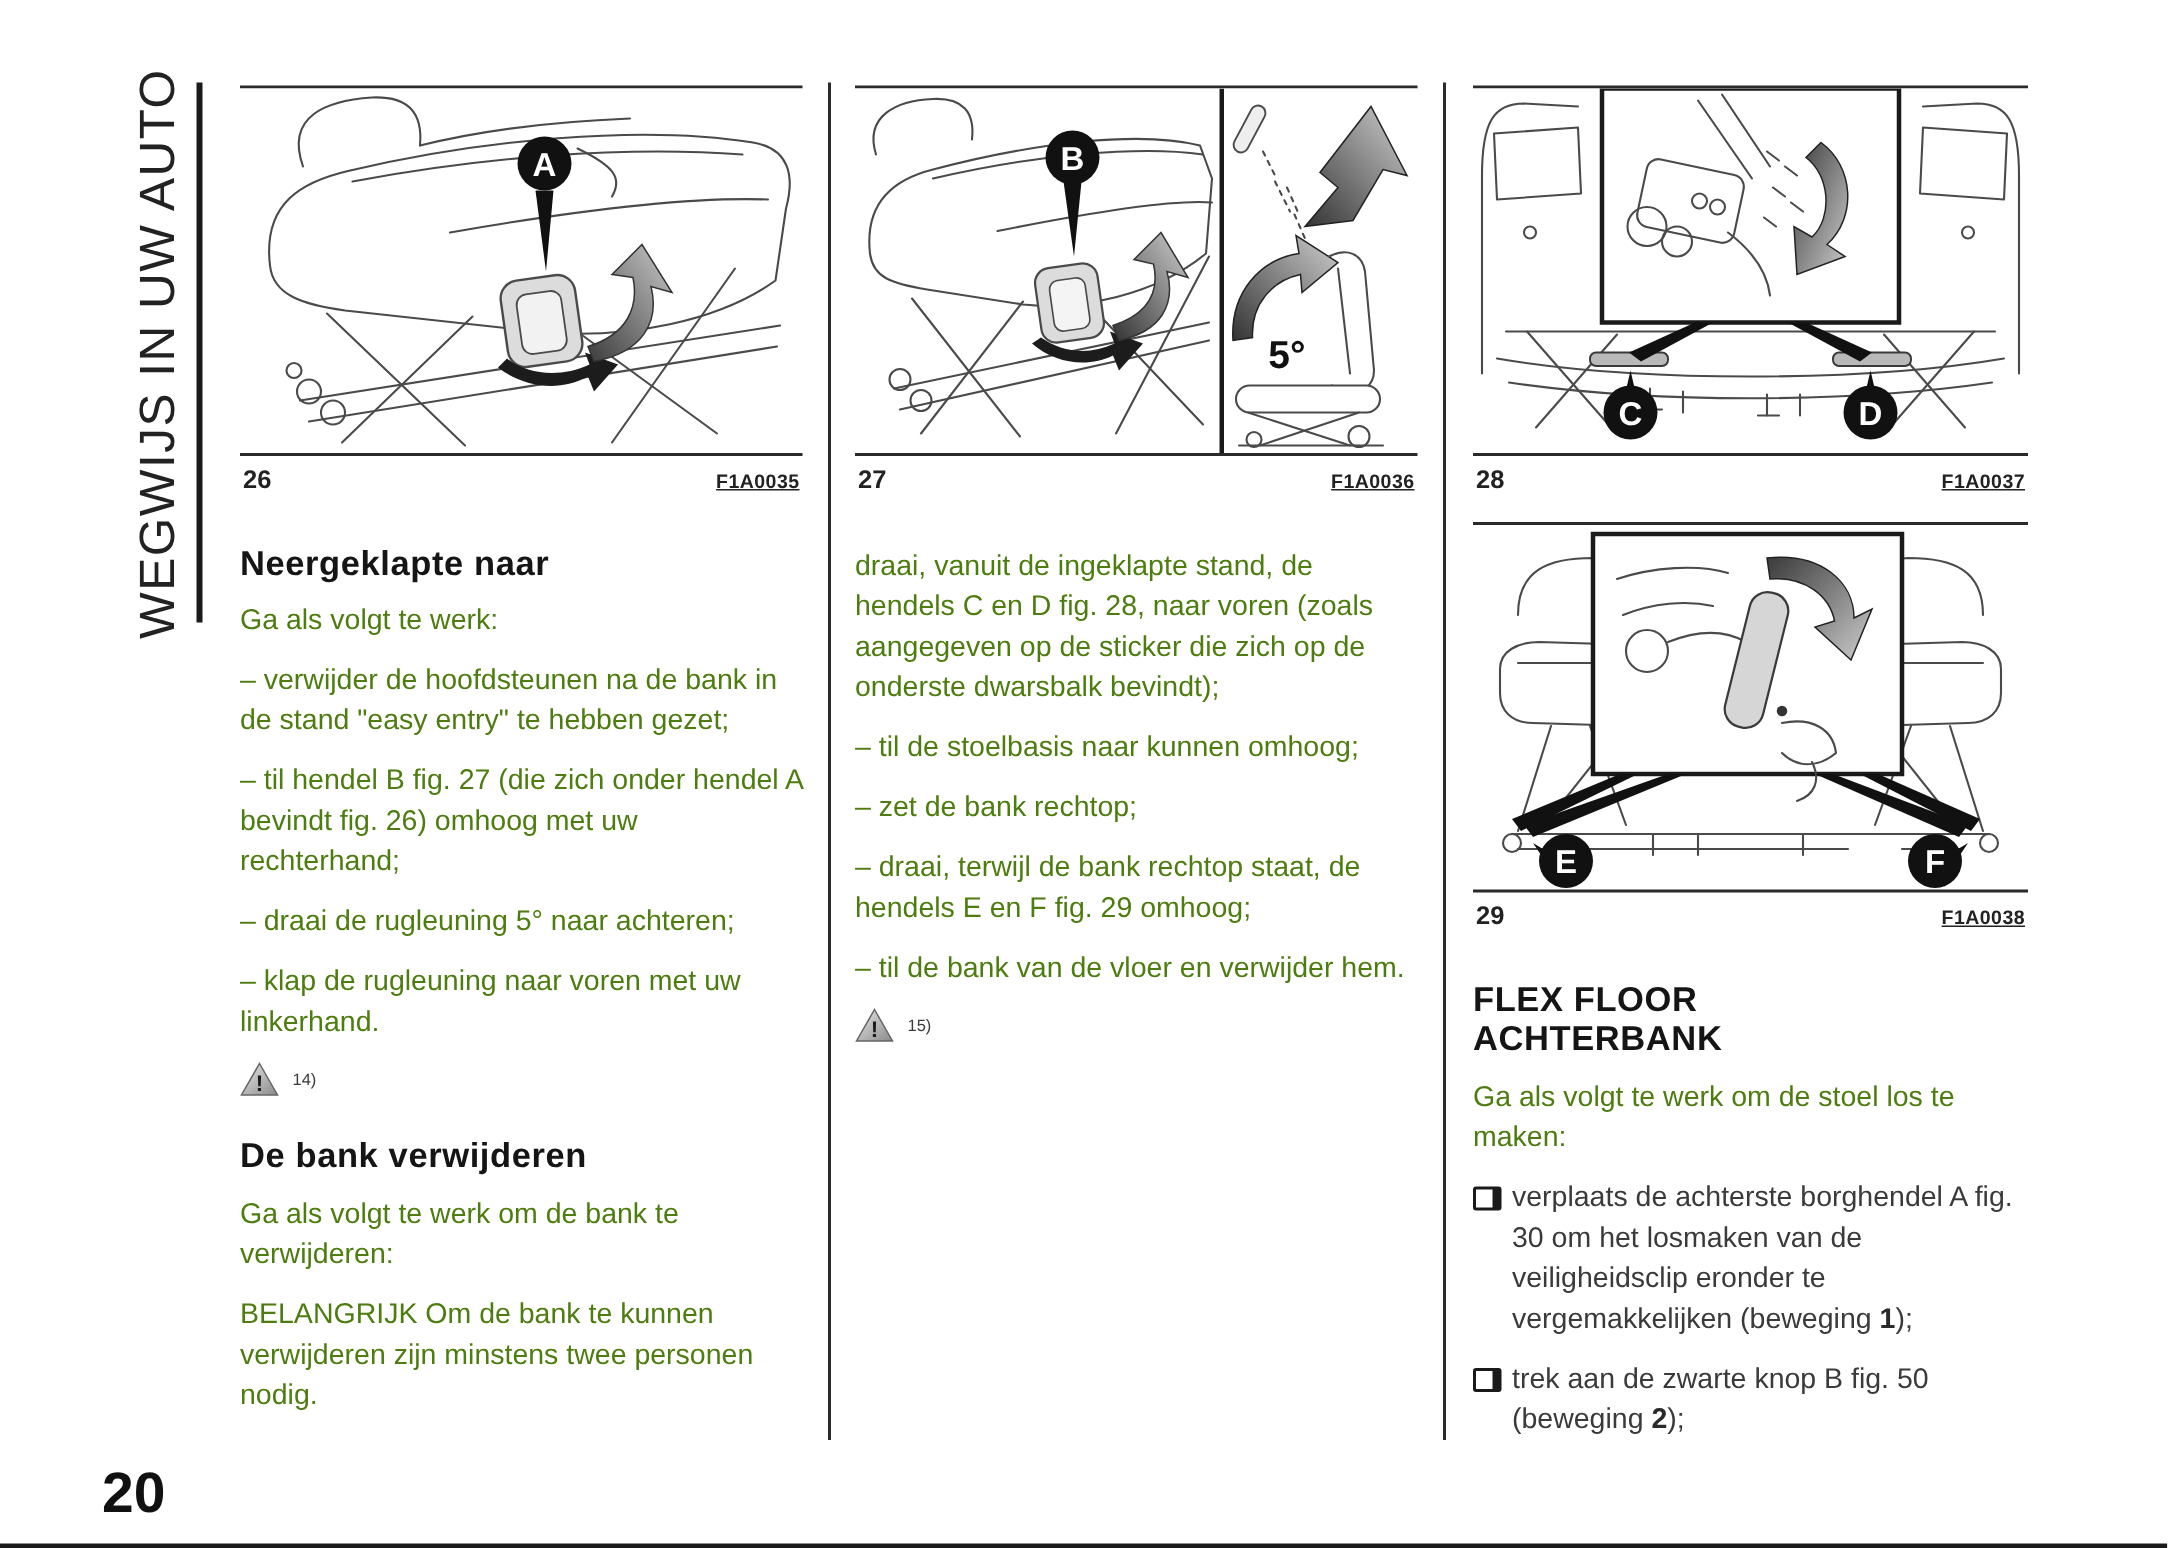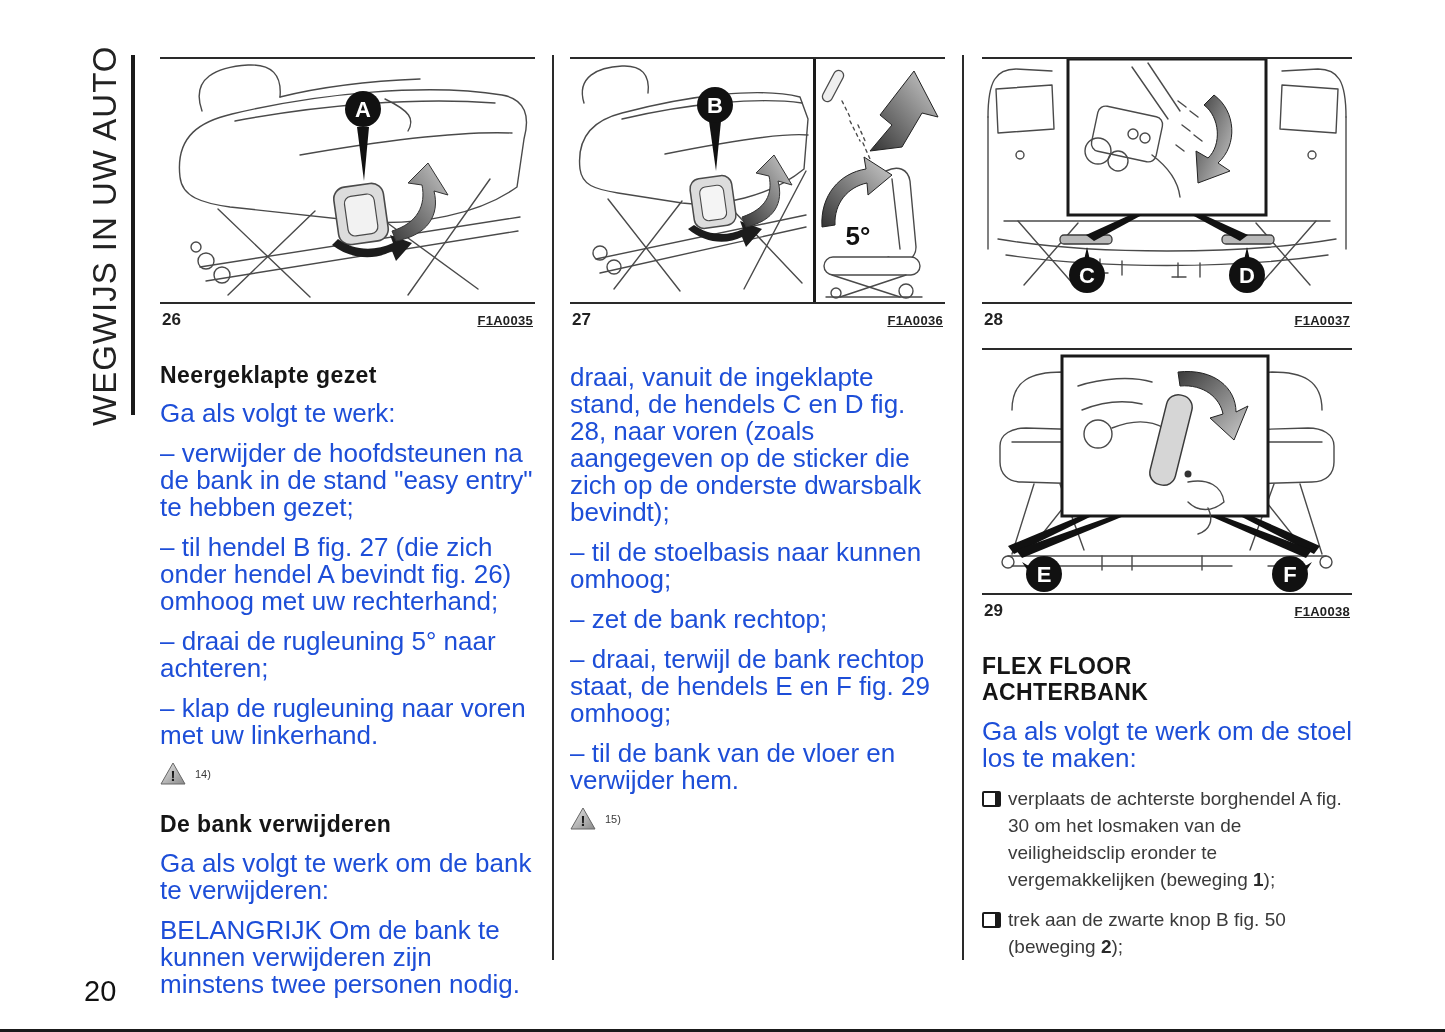--- a/index.html
+++ b/index.html
@@ -35,35 +35,35 @@
   }
   .fig-num{font-size:17px;font-weight:700;color:#222;}
   .fig-code{font-size:13px;font-weight:700;color:#222;letter-spacing:.3px;text-decoration:underline;}
   
   .heading{
     font-size:23px;font-weight:800;color:#151515;letter-spacing:.4px;
     margin:26px 0 12px 0;line-height:1.15;
   }
   .heading.caps{max-width:260px;}
   p.body, .item{
-    font-size:26px;line-height:27px;margin:0 0 13px 0;color:#1d4ed8;
+    font-size:19px;line-height:27px;margin:0 0 13px 0;color:#4d7c0f;
   }
   .warn-row{display:flex;align-items:center;gap:9px;margin:4px 0 10px 0;}
   .warn-ref{font-size:11px;color:#3a3a3a;}
   .check-item{
     position:relative;padding-left:26px;font-size:19px;line-height:27px;
     margin:0 0 13px 0;color:#3a3a3a;
   }
   .check-box{
     position:absolute;left:0;top:6px;width:11px;height:12px;
     border:2.5px solid #1a1a1a;border-right-width:6px;border-radius:2px;
   }
   .bold{font-weight:700;color:#2a2a2a;}
   
-  .page-number{position:absolute;left:68px;top:975px;font-size:29px;font-weight:400;color:#111;margin-left:16px;}
+  .page-number{position:absolute;left:68px;top:975px;font-size:38px;font-weight:700;color:#111;}
   .bottom-rule{position:absolute;left:0;bottom:0;width:100%;height:3px;background:#1a1a1a;}
   
   .ln{fill:none;stroke:#4a4a4a;stroke-width:1.4;stroke-linecap:round;stroke-linejoin:round;}
 </style>
 </head>
 <body>
 
 <div class="page">
 
   <div class="sidebar-title">WEGWIJS IN UW AUTO</div>
@@ -112,21 +112,21 @@
         <circle cx="203" cy="50" r="18" fill="#111"></circle>
         <text x="203" y="58" text-anchor="middle" font-size="22" font-weight="bold" fill="#fff">A</text>
       </svg>
       <div class="fig-rule"></div>
       <div class="fig-caption">
         <span class="fig-num">26</span>
         <span class="fig-code">F1A0035</span>
       </div>
     </div>
 
-    <h2 class="heading">Neergeklapte gezet</h2>
+    <h2 class="heading">Neergeklapte naar</h2>
     <p class="body">Ga als volgt te werk:</p>
     <p class="item">– verwijder de hoofdsteunen na de bank in de stand "easy entry" te hebben gezet;</p>
     <p class="item">– til hendel B fig. 27 (die zich onder hendel A bevindt fig. 26) omhoog met uw rechterhand;</p>
     <p class="item">– draai de rugleuning 5° naar achteren;</p>
     <p class="item">– klap de rugleuning naar voren met uw linkerhand.</p>
     <div class="warn-row">
       <svg width="26" height="23" viewBox="0 0 26 23">
         <defs>
             <linearGradient id="wg1" x1="0" y1="0" x2="1" y2="1">
           <stop offset="0" stop-color="#e8e8e8"></stop>

